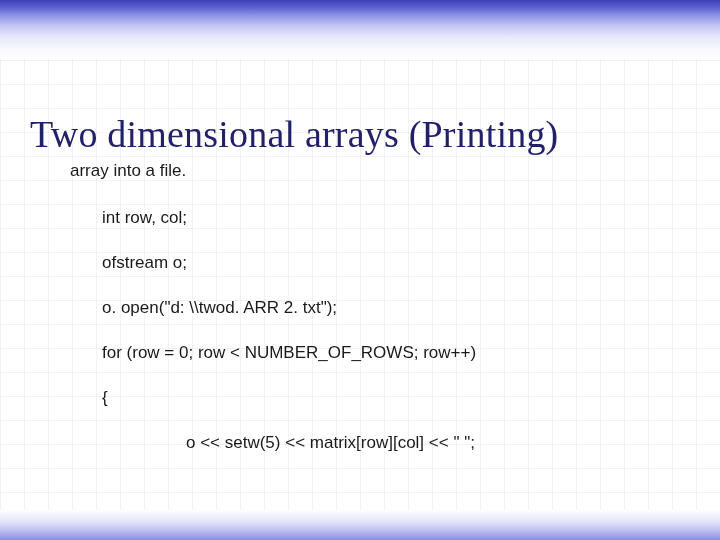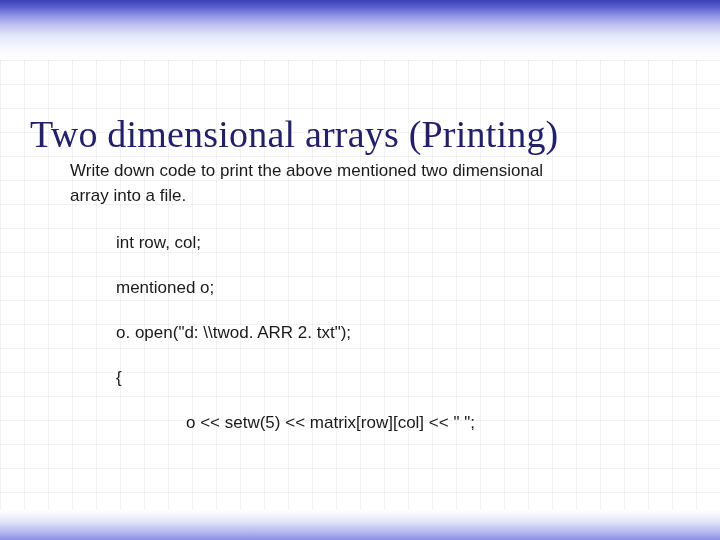--- a/index.html
+++ b/index.html
@@ -72,42 +72,42 @@
   }
   .prompt-indent {
   }
   .code {
     font-family: Verdana, Geneva, sans-serif;
     font-size: 17px;
     white-space: pre;
     margin-left: 32px;
     line-height: 1.32;
   }
-  .code .l1 { margin-left: 14px; }
+  .code .l1 { margin-left: 0; }
   .code .l2 { margin-left: 28px; }
   .code .l3 { margin-left: 84px; }
 </style>
 </head>
 <body>
 
 <div class="slide">
   <div class="top-grad"></div>
   <div class="bottom-grad"></div>
   <div class="grid"></div>
 
   <div class="title">Two dimensional arrays (Printing)</div>
 
   <div class="body">
-    <div class="prompt">Write down code to print the above mentioned two dimensional</div>
     <div class="prompt prompt-indent">array into a file.</div>
 
     <div class="code">
 <div class="l1">int row, col;</div>
-<div class="l1">mentioned o;</div>
+<div class="l1">ofstream o;</div>
 <div class="l1">o. open("d: \\twod. ARR 2. txt");</div>
+<div class="l1">for (row = 0; row &lt; NUMBER_OF_ROWS; row++)</div>
 <div class="l1">{</div>
 <div class="l3">o &lt;&lt; setw(5) &lt;&lt; matrix[row][col] &lt;&lt; " ";</div>
 
 
 
     </div>
   </div>
 </div>
 
 </body></html>

